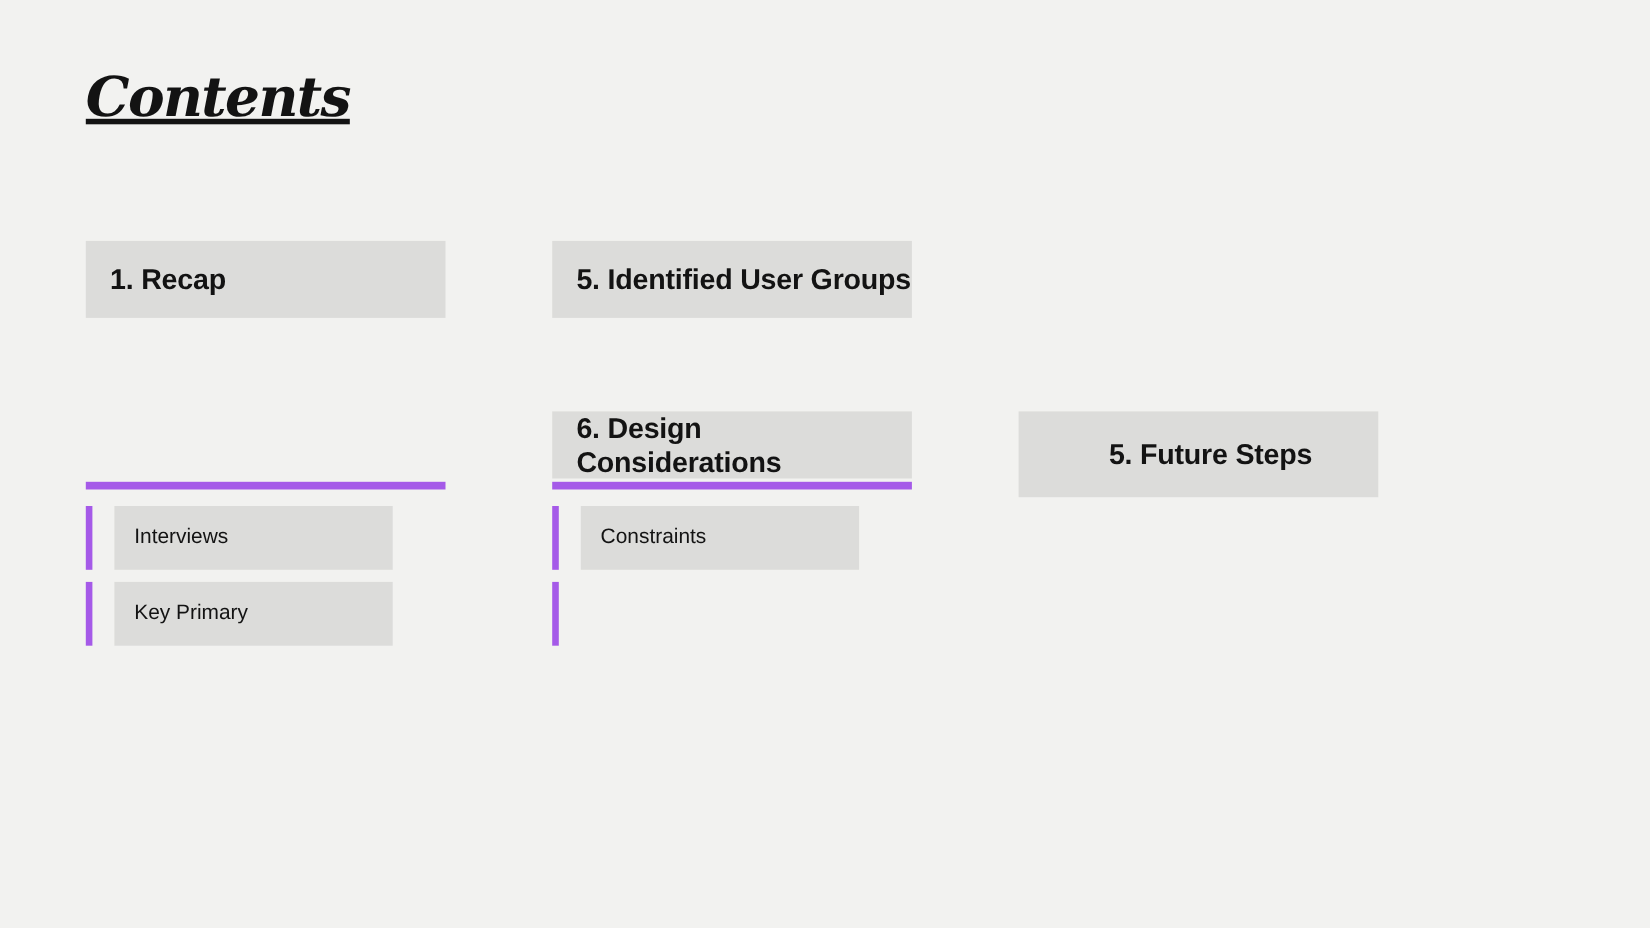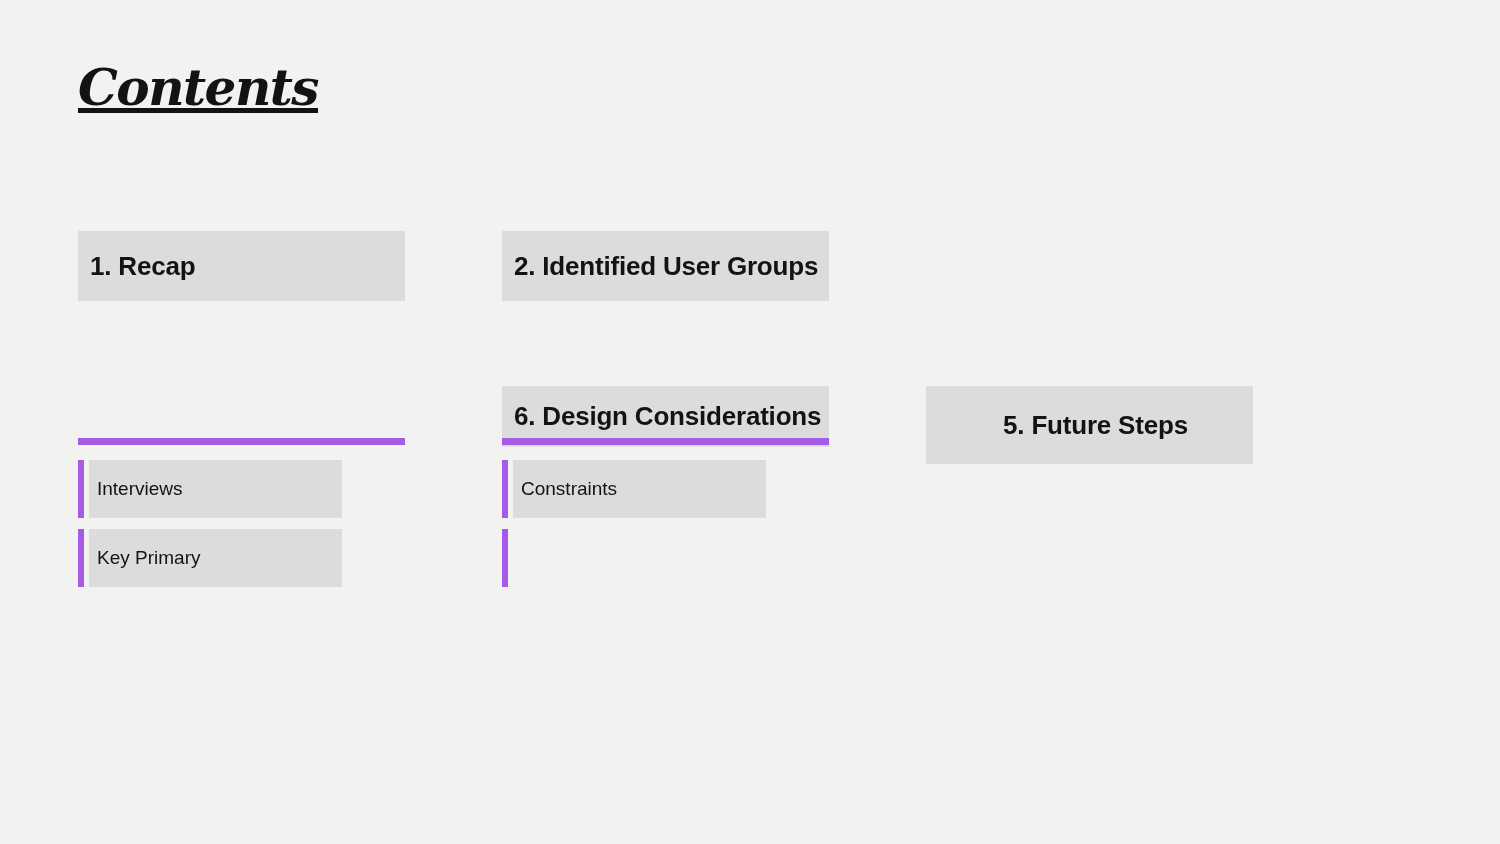--- a/index.html
+++ b/index.html
@@ -27,27 +27,26 @@
     color: var(--text, #131313);
     text-decoration: underline;
   }
   .sec-box {
     position: absolute;
     width: 327px;
     height: 70px;
     background: var(--box, #dcdcda);
     display: flex;
     align-items: center;
-    padding-left: 12px;
+    padding-left: 22px;
     box-sizing: border-box;
     font-weight: 700;
     font-size: 26px;
     color: var(--text, #131313);
     letter-spacing: -0.2px;
-    margin-top: 12px;
   }
   .sec-box.short { height: 61px; }
   .sec-box.h69 { height: 78px; justify-content: center; }
   .accent-line {
     position: absolute;
     width: 327px;
     height: 7px;
     background: var(--accent, #a55ae8);
   }
   .sub-bar {
@@ -56,40 +55,41 @@
     height: 58px;
     background: var(--accent, #a55ae8);
   }
   .sub-box {
     position: absolute;
     width: 253px;
     height: 58px;
     background: var(--box, #dcdcda);
     display: flex;
     align-items: center;
-    padding-left: 8px;
+    padding-left: 18px;
     box-sizing: border-box;
     font-size: 19px;
     font-weight: 400;
     color: var(--text, #131313);
+    margin-left: 15px;
   }
 </style>
 </head>
 <body>
 
 <div class="slide">
 
   <h1 class="title">Contents</h1>
 
   <div class="sec-box" style="left:78px; top:219px">
     <span>1. Recap</span>
   </div>
 
   <div class="sec-box" style="left:502px; top:219px">
-    <span>2. Identified User Groups</span>
+    <span>5. Identified User Groups</span>
   </div>
 
   <div class="accent-line" style="left:78px; top:438px"></div>
 
   <div class="sec-box short" style="left:502px; top:374px">
     <span>6. Design Considerations</span>
   </div>
   <div class="accent-line" style="left:502px; top:438px"></div>
 
   <div class="sec-box h69" style="left:926px; top:374px">

